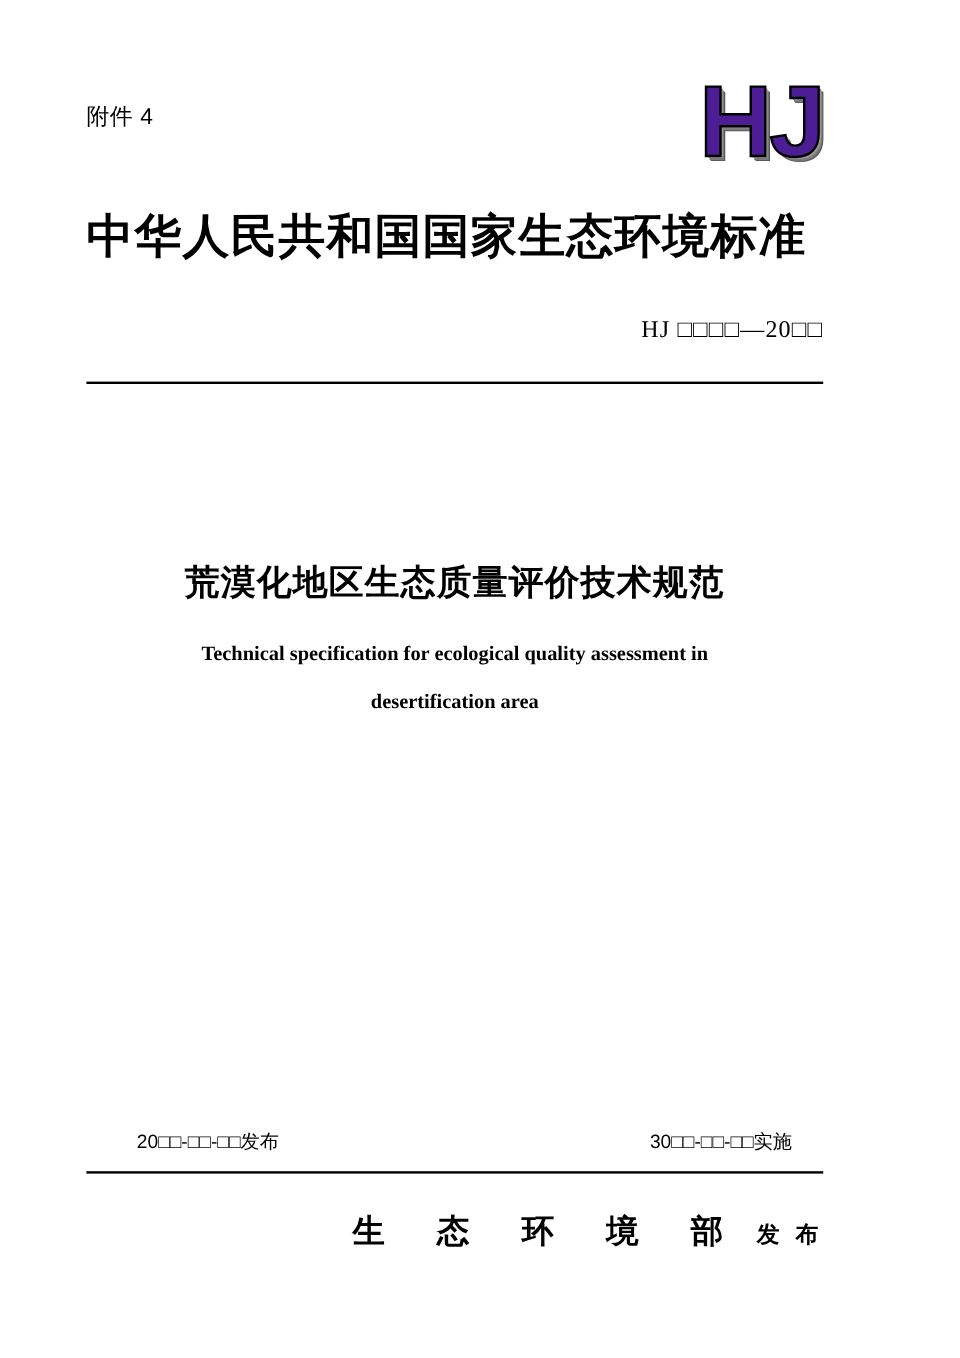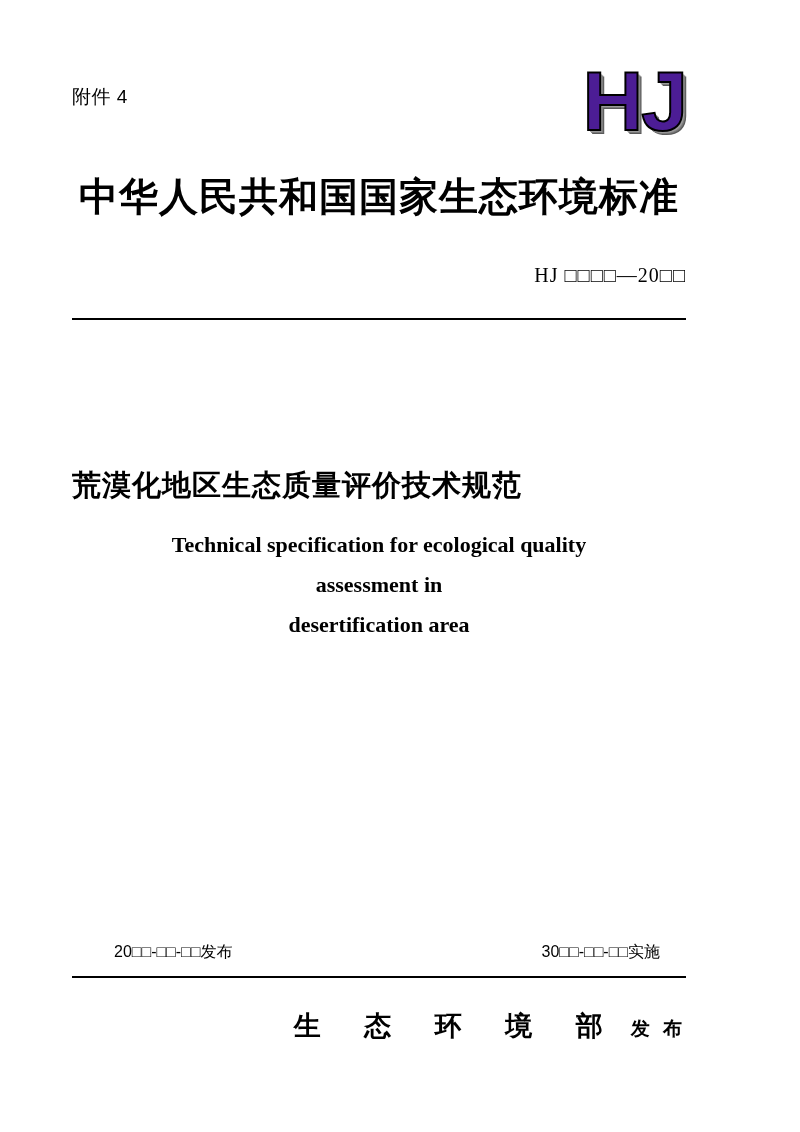--- a/index.html
+++ b/index.html
@@ -49,21 +49,21 @@
       2px 2px 0 #9a9a9a,
       3px 3px 0 #7a7a7a,
       4px 4px 0 #5a5a5a;
   }
 
   .standard-title {
     position: absolute;
     left: 72px;
     right: 72px;
     top: 170px;
-    text-align: center;
+    text-align: left;
     font-family: Liberation Mono, monospace;
     font-weight: bold;
     font-size: 39px;
     letter-spacing: 1px;
     white-space: nowrap;
   }
 
   .standard-number {
     position: absolute;
     right: 72px;
@@ -81,34 +81,35 @@
     border-top: 2px solid #000;
     height: 0;
   }
 
   
   .doc-title-cn {
     position: absolute;
     left: 72px;
     right: 72px;
     top: 466px;
+    text-align: center;
     font-family: "Liberation Sans", sans-serif;
     font-weight: bold;
     font-size: 29px;
     letter-spacing: 1px;
   }
   .doc-title-en {
     position: absolute;
     left: 120px;
     right: 120px;
     top: 525px;
     text-align: center;
     font-family: "Liberation Serif", serif;
     font-weight: bold;
-    font-size: 22px;
+    font-size: 17px;
     line-height: 40px;
   }
   .doc-stage {
     position: absolute;
     left: 72px;
     right: 72px;
     top: 620px;
     text-align: center;
     font-family: "Liberation Sans", sans-serif;
     font-size: 19px;

